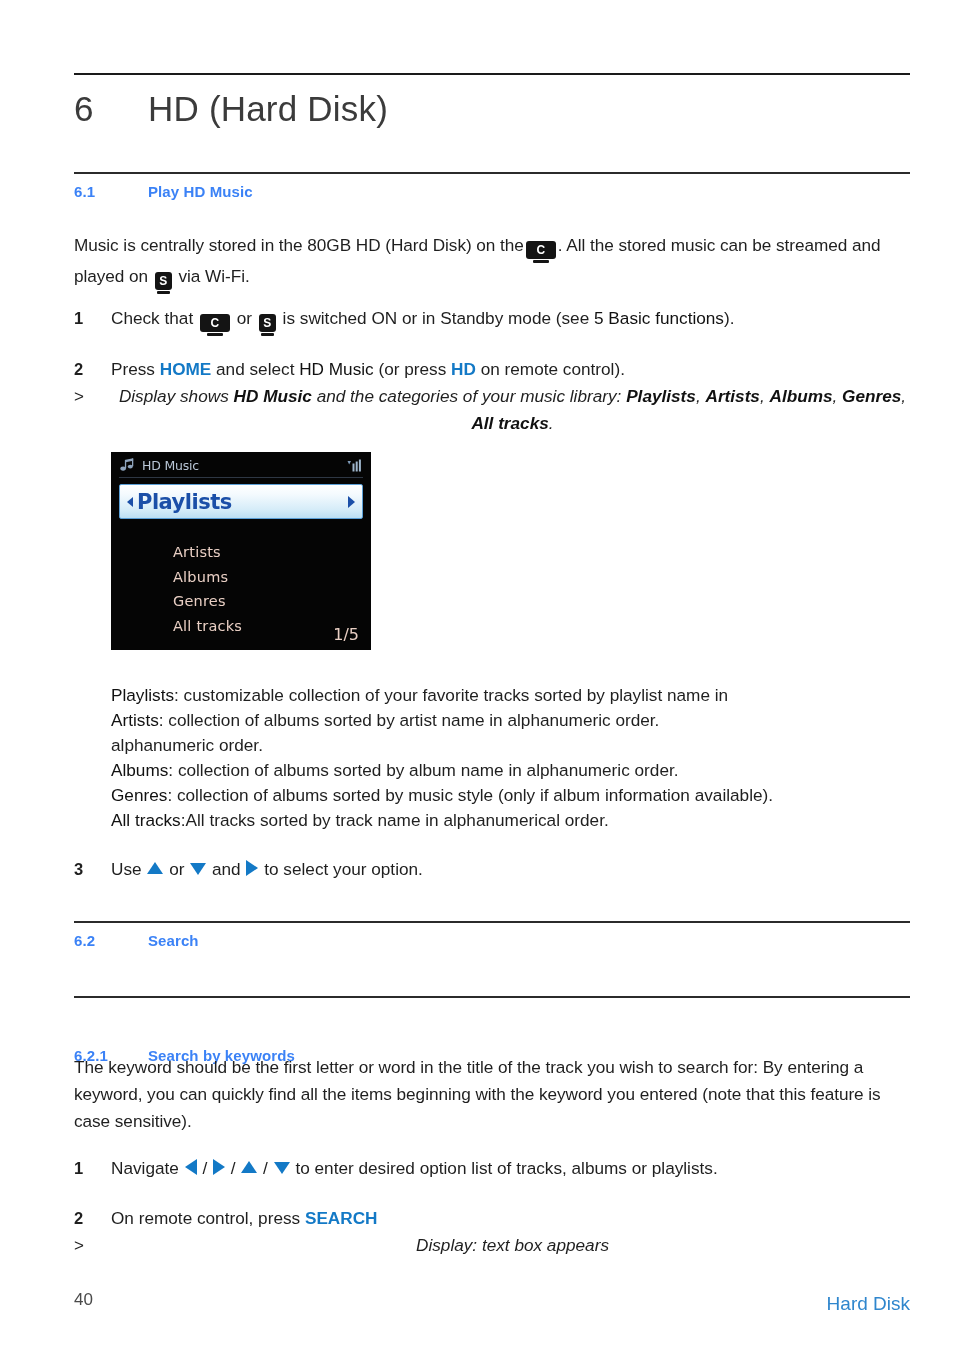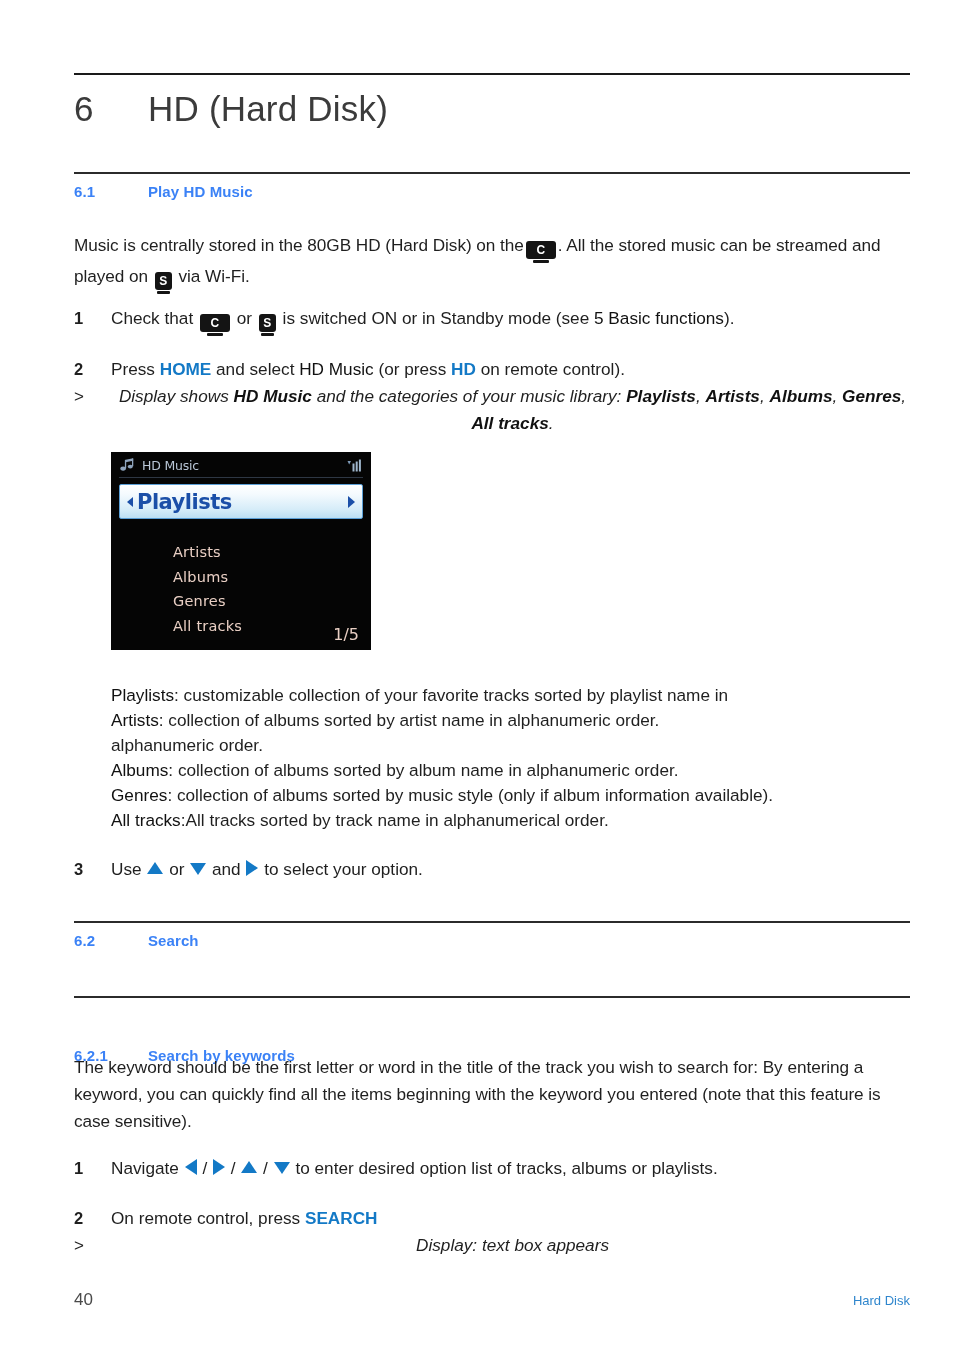--- a/index.html
+++ b/index.html
@@ -276,21 +276,21 @@
     position: absolute;
     left: 58px;
     top: 1290px;
     font-size: 17px;
     color: #4a4a4a;
   }
   .folio-right {
     position: absolute;
     right: 60px;
     top: 1293px;
-    font-size: 13px;
+    font-size: 19px;
     color: #2f86cd;
   }
 </style>
 </head>
 <body>
 
 <div class="page">
 
   <div class="rule" style="top:73px;"></div>
 

